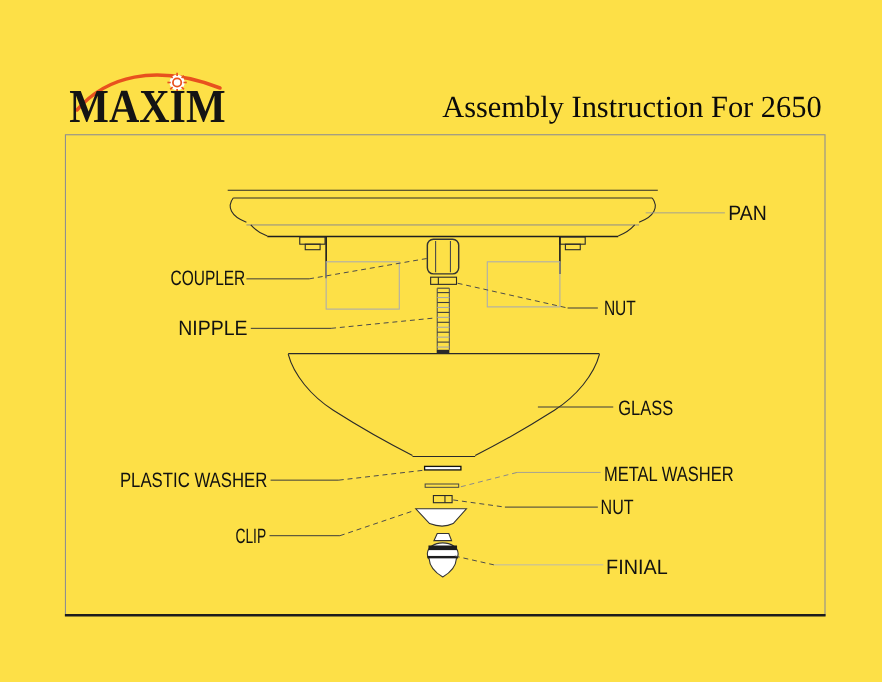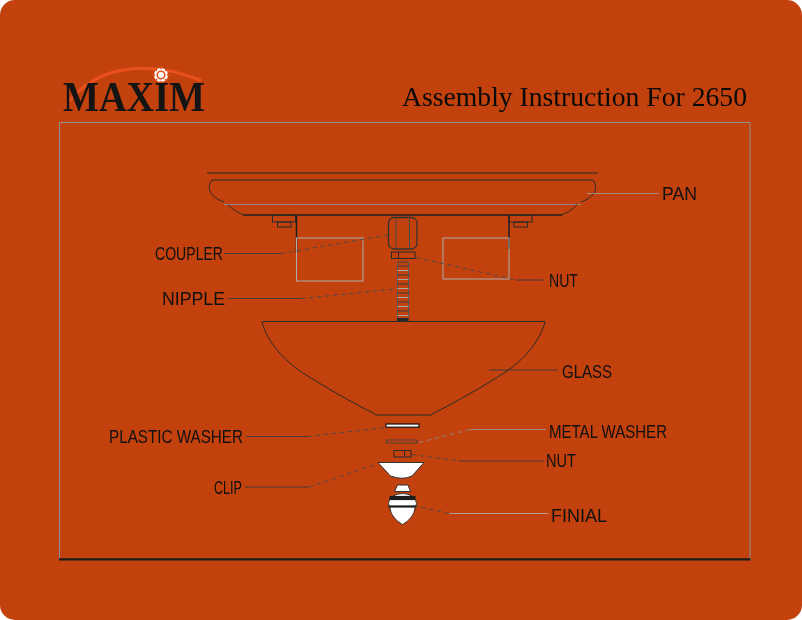--- a/index.html
+++ b/index.html
@@ -1,17 +1,17 @@
 <!DOCTYPE html>
 <html><head>
 <meta charset="utf-8">
 <style>
   html,body{margin:0;padding:0;background:#ffffff;}
-  .page{position:relative;width:802px;height:620px;background:#c2410c;overflow:hidden;
-        font-family:"Liberation Sans",sans-serif;border-radius:15px;}
+  .page{position:relative;width:802px;height:620px;background:#fde047;overflow:hidden;
+        font-family:"Liberation Sans",sans-serif;}
   .page svg{position:absolute;left:0;top:0;}
   text{fill:#141414;}
   .part-label{font-family:"Liberation Sans",sans-serif;font-size:19px;fill:#111;}
   .title-text{font-family:"Liberation Serif",serif;font-size:28px;fill:#0a0a0a;}
   .logo-text{font-family:"Liberation Serif",serif;font-size:43px;font-weight:bold;}
   .ln{stroke:#2a2a2a;stroke-width:1;fill:none;}
   .ln-thick{stroke:#1f1f1f;stroke-width:1.5;fill:none;}
   .ln-light{stroke:#8c8c8c;stroke-width:0.9;fill:none;}
   .box-light{stroke:#adadad;stroke-width:1;fill:none;}
   .leader{stroke:#3a3a3a;stroke-width:0.9;fill:none;}

